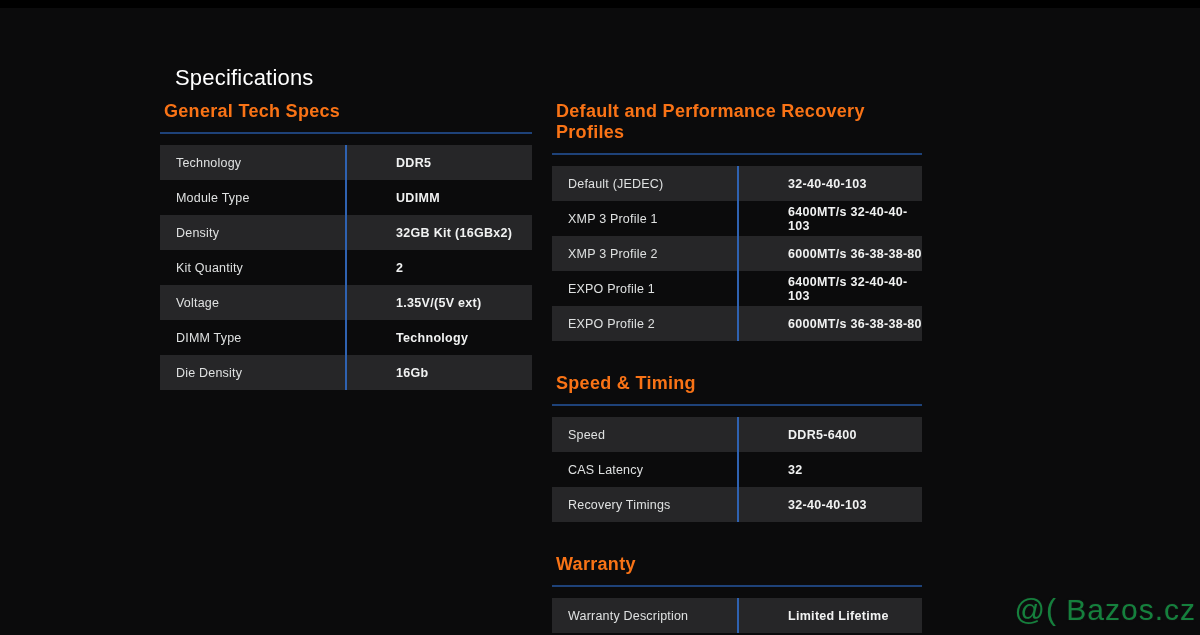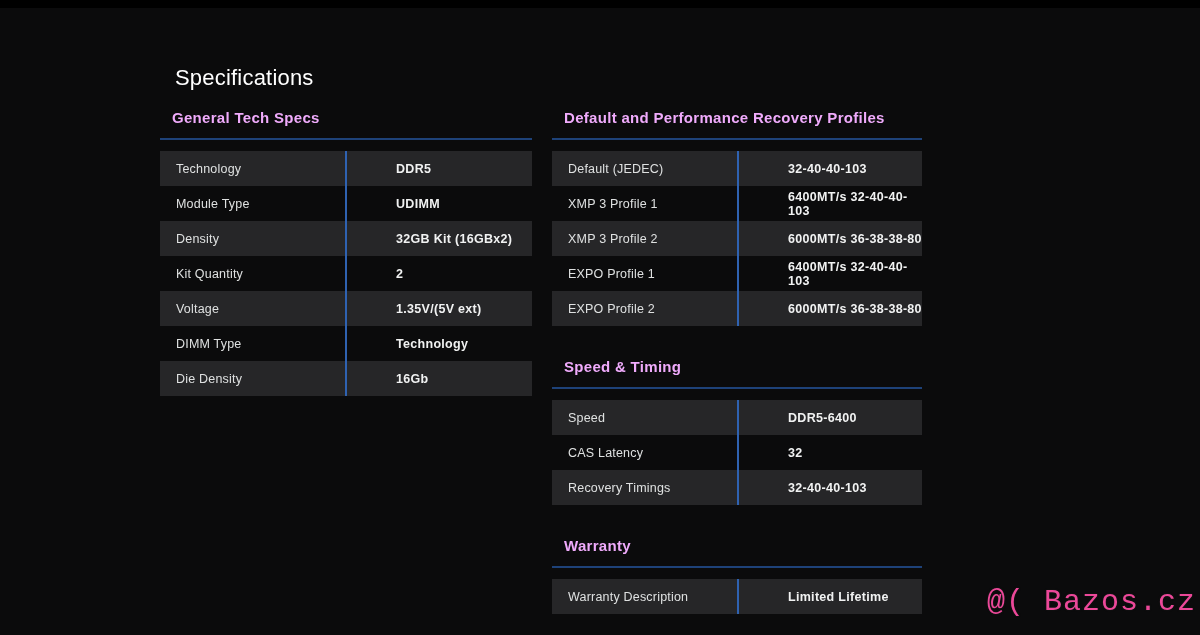--- a/index.html
+++ b/index.html
@@ -12,33 +12,33 @@
   .top-strip{position:absolute;top:0;left:0;width:1200px;height:8px;background:#000;}
   .page-title{
     position:absolute;left:160px;top:50px;margin:15px;
     font-size:22px;font-weight:normal;color:#ffffff;letter-spacing:.2px;
   }
   .column{position:absolute;top:97px;}
   .column-left{left:160px;width:372px;}
   .column-right{left:552px;width:370px;}
   .spec-section{margin:0 0 32px 0;}
   .section-title{
-    margin:12px;font-size:15px;font-weight:bold;color:#f0abfc;letter-spacing:.3px;
+    margin:4px;font-size:18px;font-weight:bold;color:#f97316;letter-spacing:.3px;
   }
   .section-underline{margin-top:10px;height:2px;background:#1e4279;}
   .spec-table{margin-top:11px;position:relative;}
   .col-divider{position:absolute;left:185px;top:0;bottom:0;width:2px;background:#2f62b1;}
   .spec-row{height:35px;display:flex;align-items:center;font-size:12.5px;letter-spacing:.2px;gap:36px;}
   .spec-row.alt{background:#262628;}
   .spec-label{width:185px;padding-left:16px;box-sizing:border-box;color:#dfe1e1;}
   .spec-value{flex:1;padding-left:15px;color:#f1f2f2;font-weight:600;letter-spacing:.3px;}
   .watermark{
-    position:absolute;right:4px;bottom:16px;
-    font-size:30px;color:#ec4899;letter-spacing:1px;
-    font-family:Liberation Mono, monospace;
+    position:absolute;right:4px;bottom:8px;
+    font-size:30px;color:#15803d;letter-spacing:1px;
+    font-family:Liberation Sans, sans-serif;
     text-shadow:0 0 2px #1a1a1a;
   }
 </style>
 </head>
 <body>
 
 <div class="top-strip"></div>
 
 <h1 class="page-title">Specifications</h1>
 

